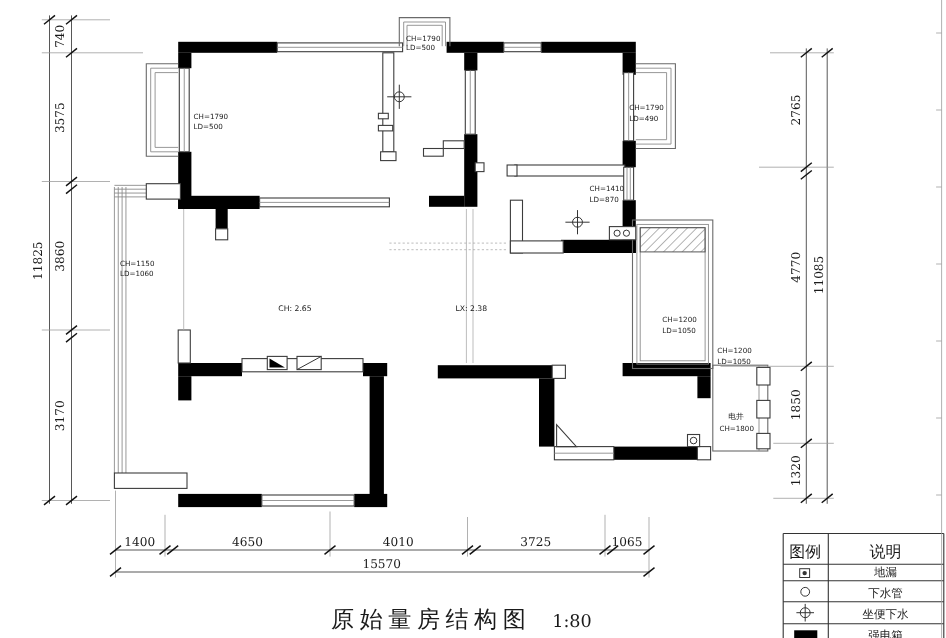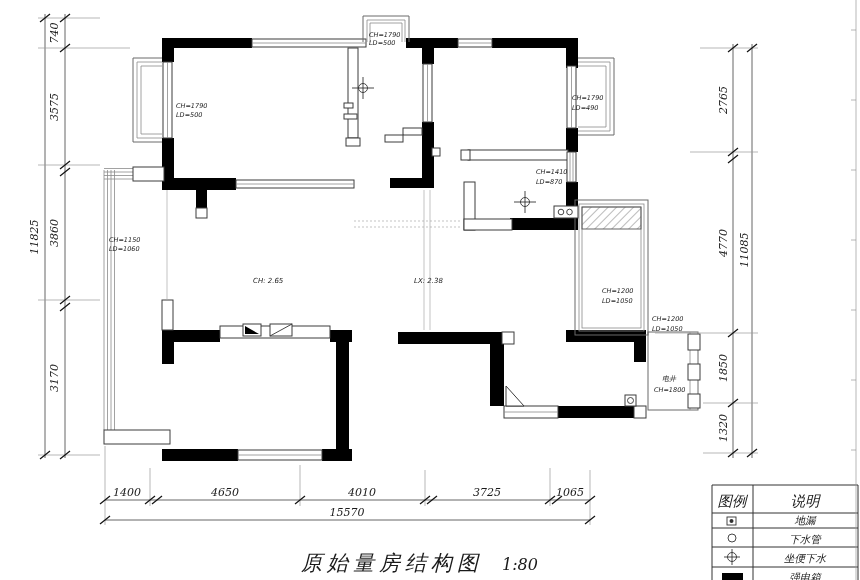--- a/index.html
+++ b/index.html
@@ -1,17 +1,17 @@
 <!DOCTYPE html>
 <html><head>
 <meta charset="utf-8">
 <style>
   html,body{margin:0;padding:0;background:#e8e8e8;}
   .sheet{position:relative;width:860px;height:580px;background:#ffffff;overflow:hidden;
-         font-family:"DejaVu Sans",sans-serif;font-style:italic;}
+         font-family:"DejaVu Sans",sans-serif;}
   svg{display:block;}
   text{fill:#1a1a1a;}
   .dimtxt{font-family:"DejaVu Serif",serif;font-size:11px;}
   .lbl{font-family:"DejaVu Sans",sans-serif;font-size:6.5px;}
   .lbl7{font-family:"DejaVu Sans",sans-serif;font-size:7px;}
   .legendhdr{font-family:"DejaVu Sans",sans-serif;font-size:14.5px;}
   .legendrow{font-family:"DejaVu Sans",sans-serif;font-size:10.5px;}
   .title{font-family:"DejaVu Serif",serif;font-size:21px;letter-spacing:5px;}
   .scale{font-family:"DejaVu Serif",serif;font-size:16px;}
   .blk{fill:#000;stroke:none;}

